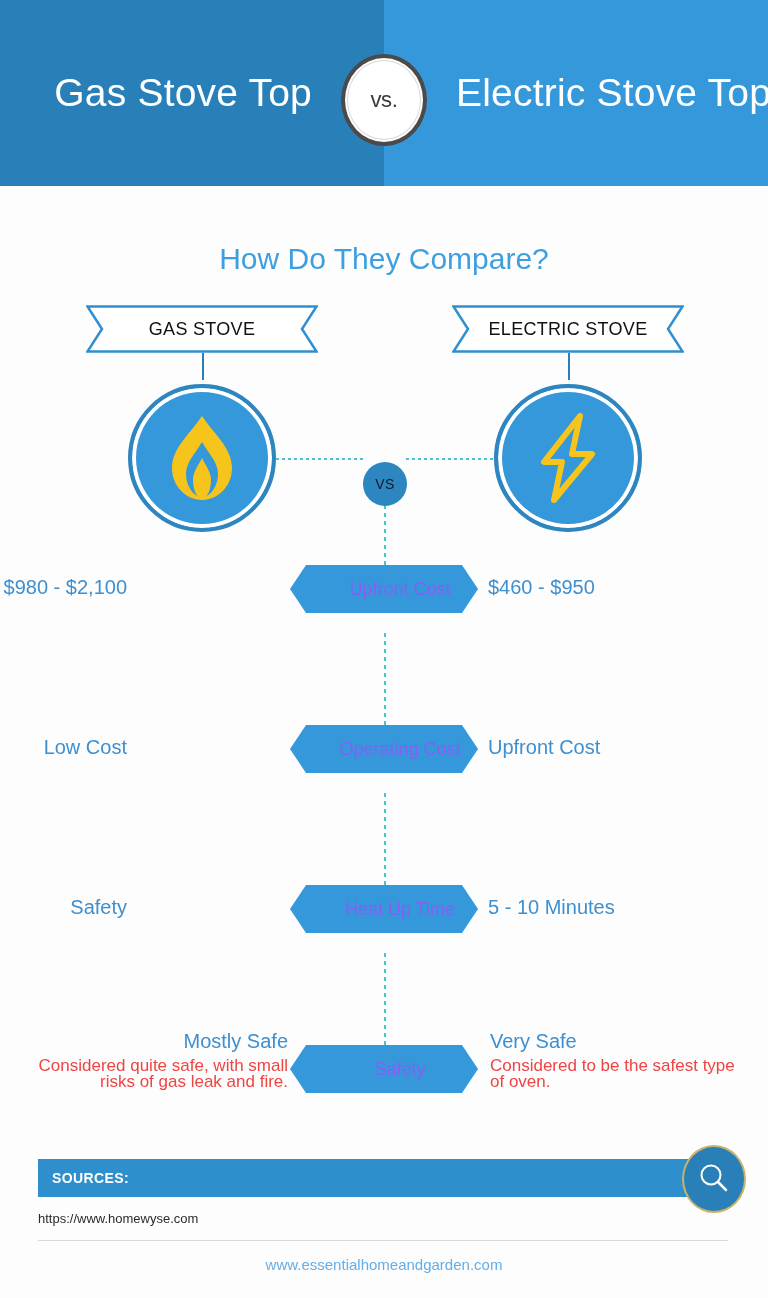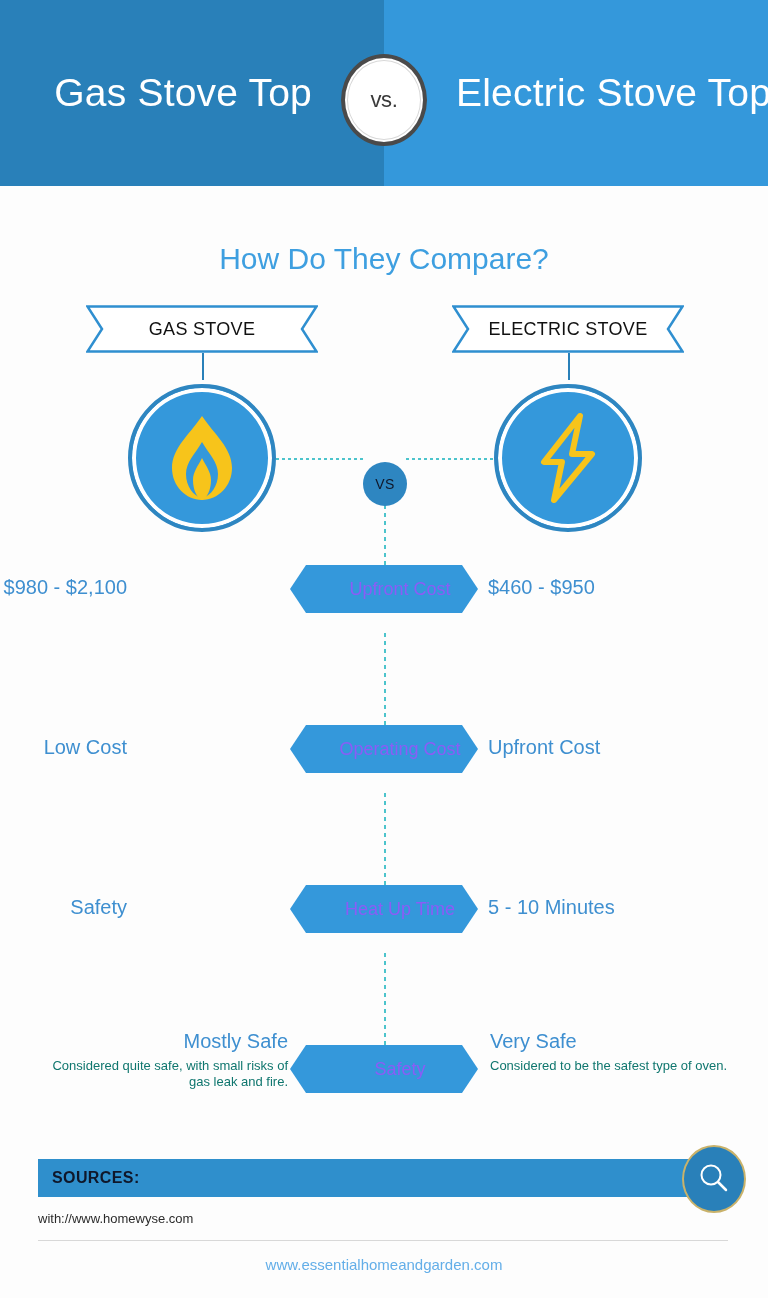--- a/index.html
+++ b/index.html
@@ -216,41 +216,41 @@
   }
   .safety-left  { left: 38px;  text-align: right; top: -18px; }
   .safety-right { left: 490px; text-align: left;  top: -18px; }
   .safety-head {
     color: #3e8fd0;
     font-size: 20px;
     font-weight: 400;
     line-height: 28px;
   }
   .safety-sub {
-    color: #0f766e;
-    font-size: 13px;
+    color: #ef4444;
+    font-size: 17px;
     line-height: 16px;
     margin-top: 3px;
   }
 
   
   .sources-bar {
     position: absolute;
     left: 38px;
     top: 1159px;
     width: 660px;
     height: 38px;
     background: #2f8fcc;
     display: flex;
     align-items: center;
     padding-left: 14px;
   }
   .sources-bar span {
-    color: #0f172a;
-    font-size: 16px;
+    color: #ffffff;
+    font-size: 14px;
     font-weight: bold;
     letter-spacing: 0.4px;
   }
   .search-badge {
     position: absolute;
     left: 682px;
     top: 1145px;
     width: 64px;
     height: 68px;
     border-radius: 50%;
@@ -399,19 +399,19 @@
     <span>SOURCES:</span>
   </div>
 
   <div class="search-badge">
     <svg width="34" height="34" viewBox="0 0 34 34">
       <circle cx="14" cy="13" r="9.5" fill="none" stroke="#ffffff" stroke-width="2"></circle>
       <line x1="21" y1="20" x2="29" y2="28" stroke="#ffffff" stroke-width="2.5" stroke-linecap="round"></line>
     </svg>
   </div>
 
-  <div class="source-link">with://www.homewyse.com</div>
+  <div class="source-link">https://www.homewyse.com</div>
 
   <div class="footer-rule"></div>
 
   <div class="footer-url">www.essentialhomeandgarden.com</div>
 
 </div>
 
 </body></html>

